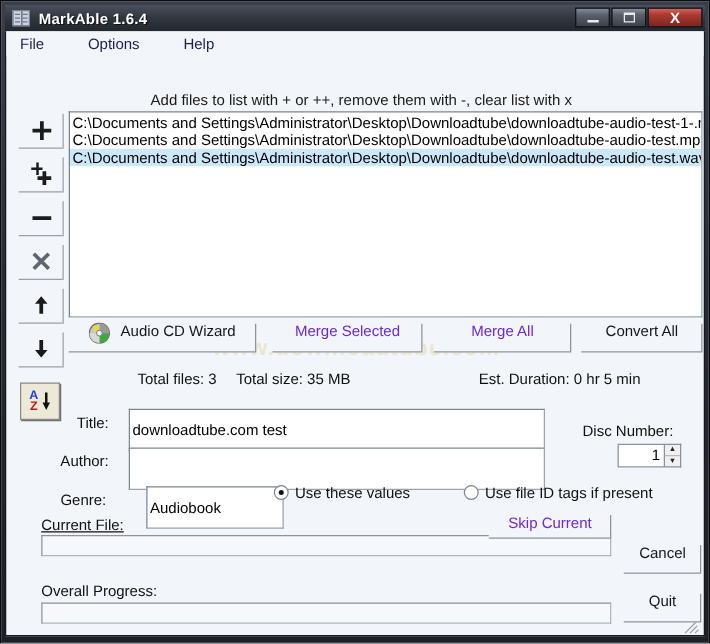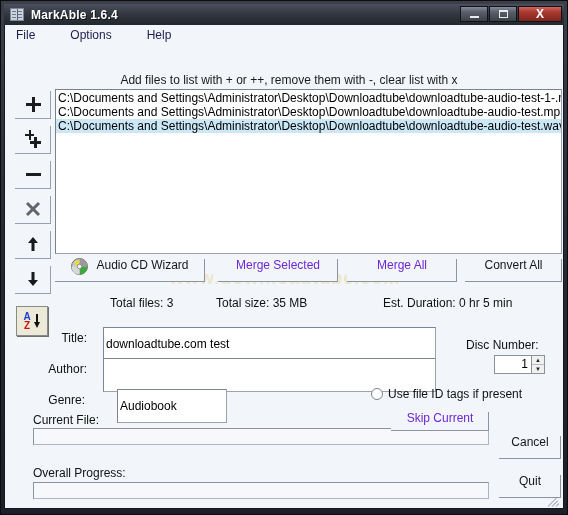--- a/index.html
+++ b/index.html
@@ -536,46 +536,50 @@
         <div class="xp-btn disabled" style="left:292px; width:110px;">
           <span>Merge All</span>
         </div>
         <div class="xp-btn" style="left:410px; width:97px;">
           <span>Convert All</span>
         </div>
       </div>
 
       <div class="stats">
         <span style="left:17px;margin-left:38px;">Total files: 3</span>
-        <span style="left:161px;">Total size: 35 MB</span>
+        <span style="left:134px;">Total size: 35 MB</span>
         <span style="left:328px;">Est. Duration: 0 hr 5 min</span>
       </div>
 
       <div class="lbl" style="left:32px; top:306px; width:50px;">Title:</div>
       <input class="txt" style="left: 98px; top: 302px; width: 333px;" value="downloadtube.com test">
 
       <div class="lbl" style="left:32px; top:337px; width:50px;">Author:</div>
       <input class="txt" style="left: 98px; top: 333px; width: 333px;" value="">
 
       <div class="lbl" style="left:20px; top:368px; width:60px;">Genre:</div>
       <input class="txt" style="left: 112px; top: 364px; width: 110px;" value="Audiobook">
 
       <div class="lbl" style="left:461px; top:313px; width:90px; text-align:left;">Disc Number:</div>
       <div class="spin">1</div>
       <div class="spin-arrows">
         <div>▲</div>
         <div>▼</div>
       </div>
 
+      <div class="radio on" style="left:214px; top:362px;">
+        <span class="dot"></span>
+        <span>Use these values</span>
+      </div>
       <div class="radio" style="left:366px; top:362px;">
         <span class="dot"></span>
         <span>Use file ID tags if present</span>
       </div>
 
-      <div class="lbl" style="left:28px; top:388px; text-align:center;">Current File:</div>
+      <div class="lbl" style="left:28px; top:388px; text-align:center;text-decoration:underline;">Current File:</div>
       <div class="prog" style="left:28px; top:403px; width:456px;">
         <span></span>
       </div>
 
       <div class="lbl" style="left:28px; top:441px; text-align:left;">Overall Progress:</div>
       <div class="prog" style="left:28px; top:457px; width:456px;">
         <span></span>
       </div>
 
       <div class="xp-btn disabled" style="position:absolute; left:386px; top:386px; width:98px; height:20px;">

